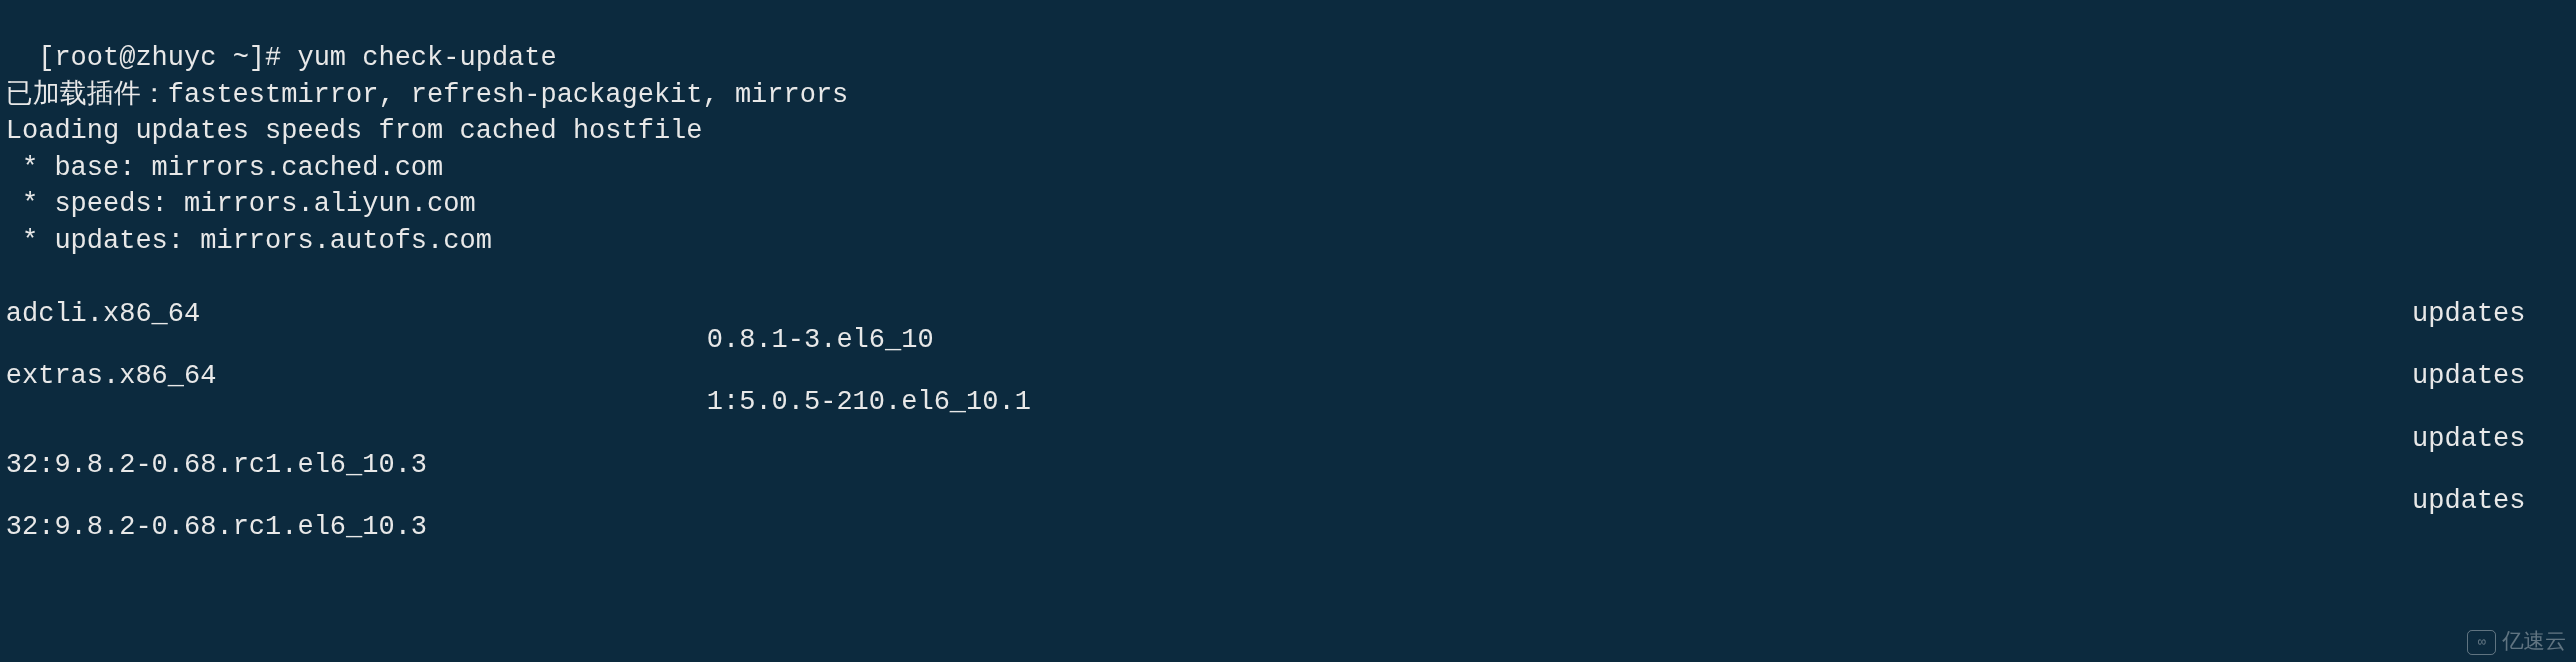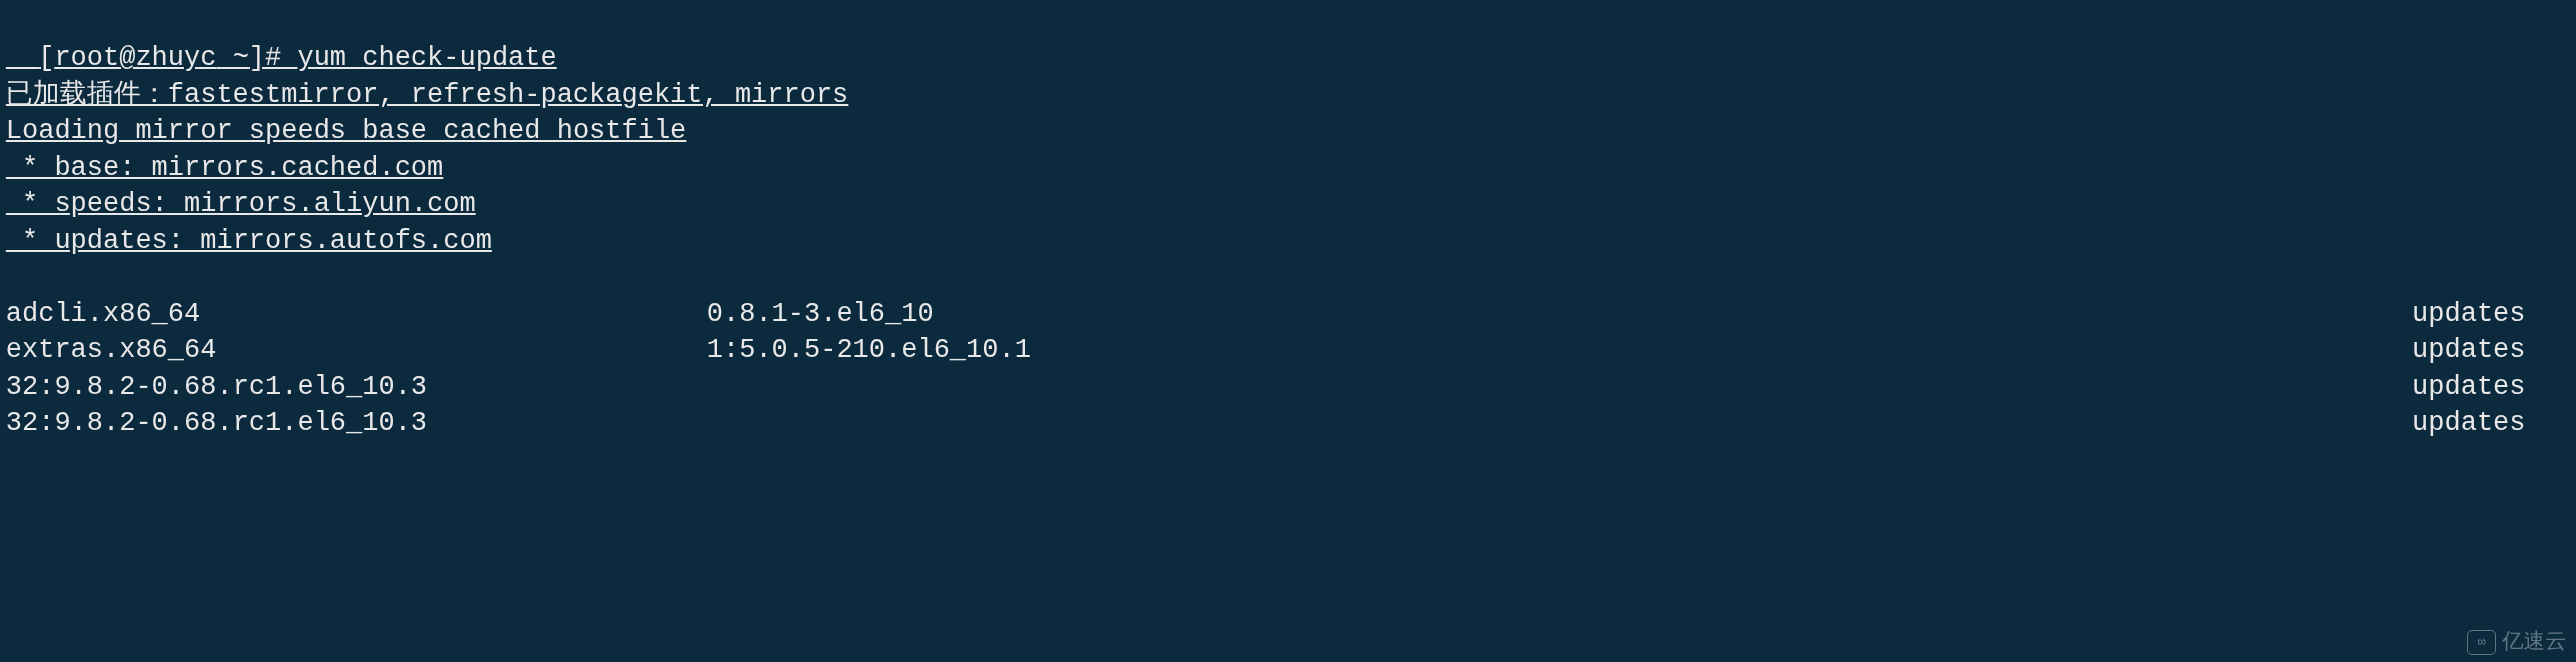--- a/index.html
+++ b/index.html
@@ -14,38 +14,38 @@
       font-size: 27px;
       line-height: 1.35;
       padding: 3.9px 5.8px;
       width: 2576px;
       height: 663px;
       overflow: hidden;
       position: relative;
     }
     .line {
       white-space: pre;
-      text-decoration: underline;
     }
     .prompt-user {
       color: #e8e8e8;
     }
     .blank-line {
       height: 37px;
     }
     .pkg-row {
       display: flex;
       width: 100%;
     }
     .pkg-name {
       width: 701px;
       flex-shrink: 0;
     }
     .pkg-version {
       flex: 1;
+      margin-top: 26px;
     }
     .pkg-repo {
       text-align: center;
       padding-right: 7.8px;
       width: 195px;
       flex-shrink: 0;
     }
     .watermark {
       position: absolute;
       bottom: 5.8px;
@@ -68,21 +68,21 @@
     }
   </style>
 </head>
 <body>
 
 <div class="line">
   <span>[</span><span class="prompt-user">root@zhuyc</span><span> ~</span><span>]# </span><span>yum check-update</span>
 </div>
 
 <div class="line">已加载插件：fastestmirror, refresh-packagekit, mirrors</div>
-<div class="line">Loading mirror speeds base cached hostfile</div>
+<div class="line">Loading updates speeds from cached hostfile</div>
 <div class="line"> * base: mirrors.cached.com</div>
 <div class="line"> * speeds: mirrors.aliyun.com</div>
 <div class="line"> * updates: mirrors.autofs.com</div>
 
 <div class="blank-line"></div>
 
 <div class="pkg-row">
   <span class="pkg-name">adcli.x86_64</span>
   <span class="pkg-version">0.8.1-3.el6_10</span>
   <span class="pkg-repo">updates</span>

